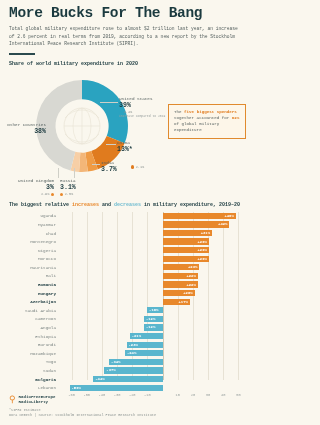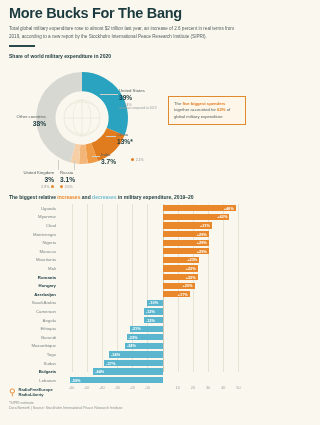--- a/index.html
+++ b/index.html
@@ -2,21 +2,21 @@
 <html><head>
 <meta charset="utf-8">
 <style>
   * { box-sizing: border-box; margin: 0; padding: 0; }
   html, body {
     width: 250px; height: 425px;
     background: #faf7ee;
     font-family: "Liberation Sans", sans-serif;
     overflow: hidden;
   }
-  .page { position: relative; width: 250px; height: 425px; background: #faf7ee; }
+  .page { position: relative; width: 250px; height: 425px; background: #faf7ee; font-family: Liberation Mono, monospace; }
 
   
   .header { padding: 6px 9px 0 9px; }
   .title {
     font-size: 14.5px; font-weight: bold; color: #1b3a3f;
     letter-spacing: -0.3px; line-height: 1.05;
   }
   .standfirst {
     margin-top: 4px; font-size: 4.6px; line-height: 1.62;
     color: #55605f; max-width: 232px;

